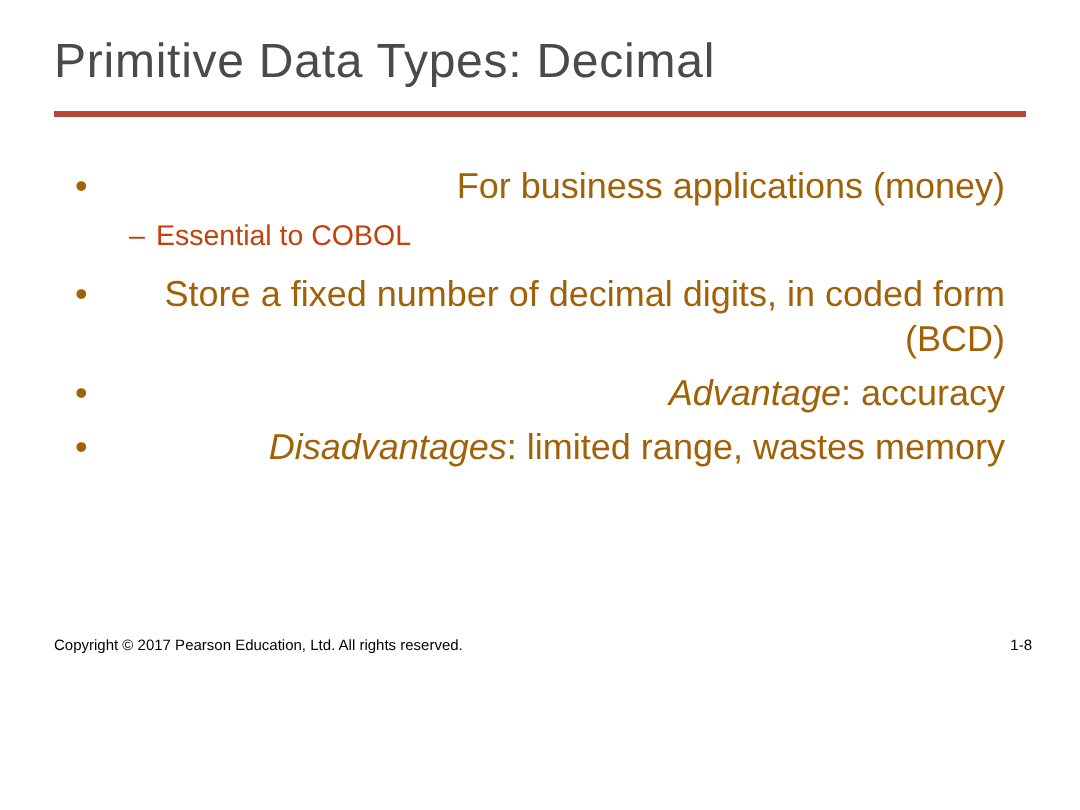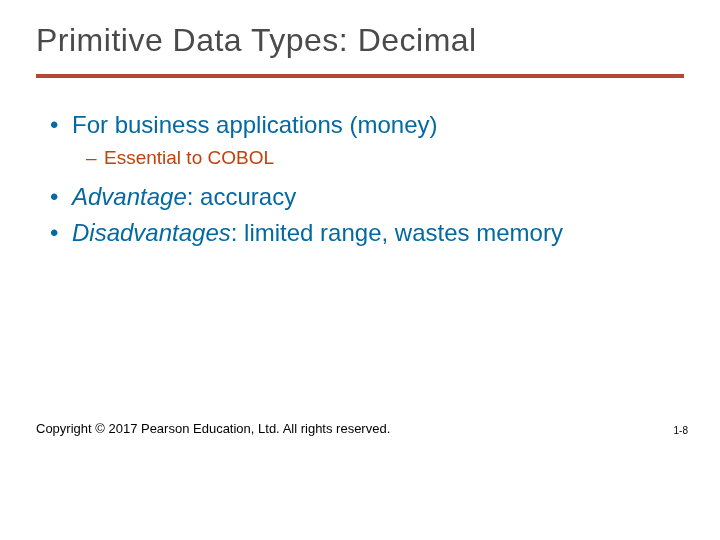--- a/index.html
+++ b/index.html
@@ -39,21 +39,22 @@
     top: 110px;
     left: 50px;
     width: 620px;
   }
   .b1 {
     position: relative;
     padding-left: 22px;
     font-size: 24px;
     line-height: 1.25;
     margin-bottom: 6px;
-    color: #0369a1;
+    color: #a16207;
+    text-align: right;
   }
   .b1::before {
     content: "•";
     position: absolute;
     left: 0;
     top: 0;
     font-size: 24px;
   }
   .b2 {
     position: relative;
@@ -73,21 +74,21 @@
   .gap {
     height: 10px;
   }
   .em {
     font-style: italic;
   }
   .footer-left {
     position: absolute;
     bottom: 22px;
     left: 36px;
-    font-size: 13px;
+    font-size: 10px;
     color: #000;
     font-family: Arial, sans-serif;
   }
   .footer-right {
     position: absolute;
     bottom: 22px;
     right: 32px;
     font-size: 10px;
     color: #000;
     font-family: Arial, sans-serif;
@@ -105,20 +106,23 @@
 
     <div class="b1">
       <span>For business applications (money)</span>
     </div>
     <div class="b2">
       <span>Essential to COBOL</span>
     </div>
 
     <div class="gap"></div>
 
+    <div class="b1">
+      <span>Store a fixed number of decimal digits, in coded form (BCD)</span>
+    </div>
 
     <div class="b1">
       <span class="em">Advantage</span><span>: accuracy</span>
     </div>
 
     <div class="b1">
       <span class="em">Disadvantages</span><span>: limited range, wastes memory</span>
     </div>
 
   </div>

